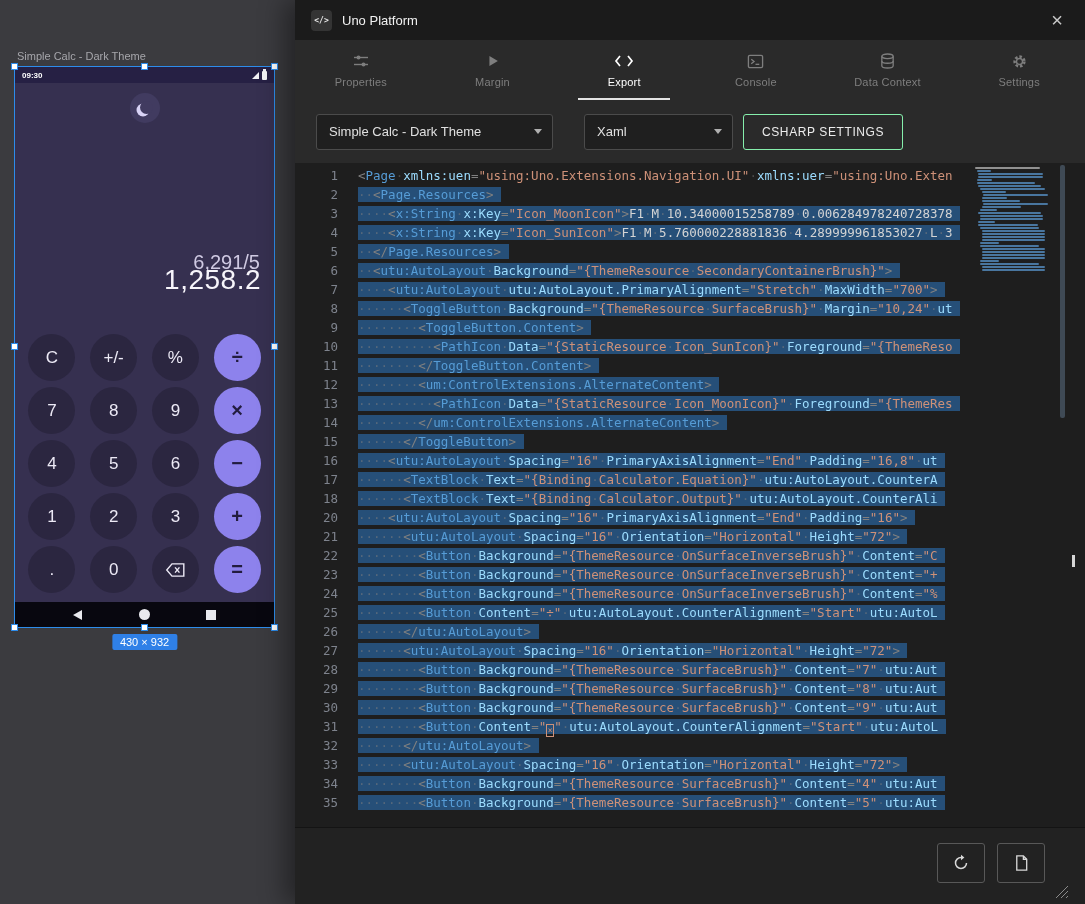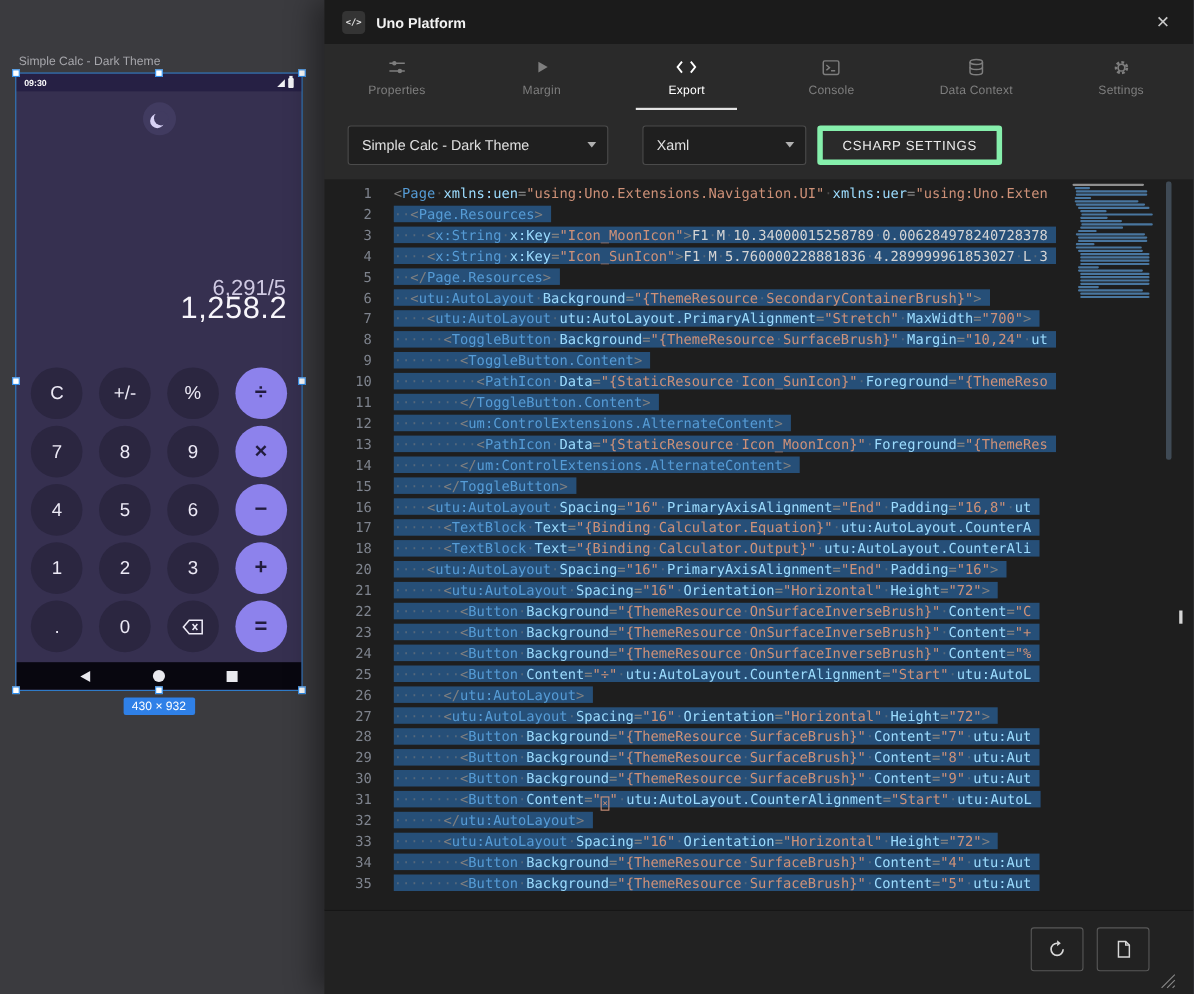--- a/index.html
+++ b/index.html
@@ -56,21 +56,21 @@
 
   
   .window { position:absolute; left:295px; top:0; width:790px; height:904px; background:#2a2a2a;
             box-shadow:-10px 0 24px rgba(0,0,0,.4); display:flex; flex-direction:column; }
 
   .titlebar { height:40px; background:#1b1b1b; display:flex; align-items:center;
               padding:0 22px 0 16px; gap:10px; flex:none; }
   .titlebar-icon { width:21px; height:21px; border-radius:4px; background:#343434; color:#e8e8e8;
                    font:bold 8px "DejaVu Sans Mono", monospace; display:flex;
                    align-items:center; justify-content:center; }
-  .window-title { font-size:13px; font-weight:bold; color:#f2f2f2; flex:1; }
+  .window-title { font-size:13px; font-weight:normal; color:#f2f2f2; flex:1; }
   .close-btn { color:#c9c9c9; font-size:20px; line-height:1; }
 
   .tabbar { height:60px; display:flex; background:#2a2a2a; flex:none; }
   .tab { flex:1; display:flex; flex-direction:column; align-items:center; justify-content:center;
          gap:6px; color:#7e7e7e; position:relative; }
   .tab .ticon { height:18px; display:flex; align-items:center; }
   .tab .ticon svg { display:block; }
   .tab .tlabel { font-size:11px; letter-spacing:.2px; }
   .tab.active { color:#fff; }
   .tab.active::after { content:""; position:absolute; bottom:0; left:15%; width:70%; height:2px;
@@ -78,21 +78,21 @@
 
   .toolbar { height:63px; display:flex; align-items:center; padding-left:21px;
              background:#2a2a2a; flex:none; }
   .select { height:36px; background:#1f1f1f; border:1px solid #4b4b4b; border-radius:3px;
             display:flex; align-items:center; justify-content:space-between;
             padding:0 10px 0 12px; color:#e0e0e0; font-size:13px; }
   .select.theme { width:237px; margin-right:31px; }
   .select.format { width:149px; margin-right:10px; }
   .chevron { width:0; height:0; border-left:4.5px solid transparent;
              border-right:4.5px solid transparent; border-top:5px solid #b0b0b0; margin-left:10px; }
-  .btn-outline { height:36px; padding:0 18px; border:5px solid #86efac; border-radius:3px;
+  .btn-outline { height:36px; padding:0 18px; border:1px solid #86efac; border-radius:3px;
                  color:#ececec; font-size:12px; letter-spacing:.6px; background:transparent;
                  display:flex; align-items:center; }
 
   
   .editor { flex:1; background:#1e1e1e; position:relative; overflow:hidden;
             font-family:"DejaVu Sans Mono", monospace; font-size:12.5px; line-height:19px; }
   .lines { position:absolute; left:0; top:0; right:110px; bottom:0; overflow:hidden; padding-top:3px; }
   .line { display:flex; height:19px; white-space:pre; }
   .ln { width:43px; text-align:right; color:#7e838d; flex:none; }
   .lc { padding-left:20px; }

